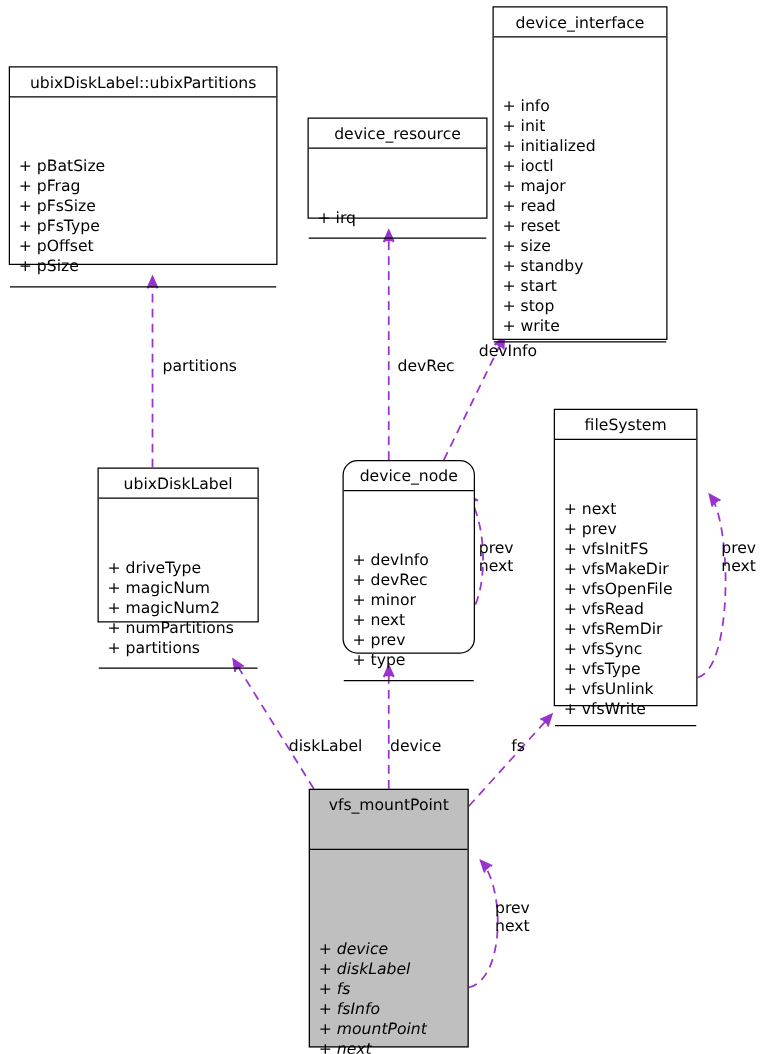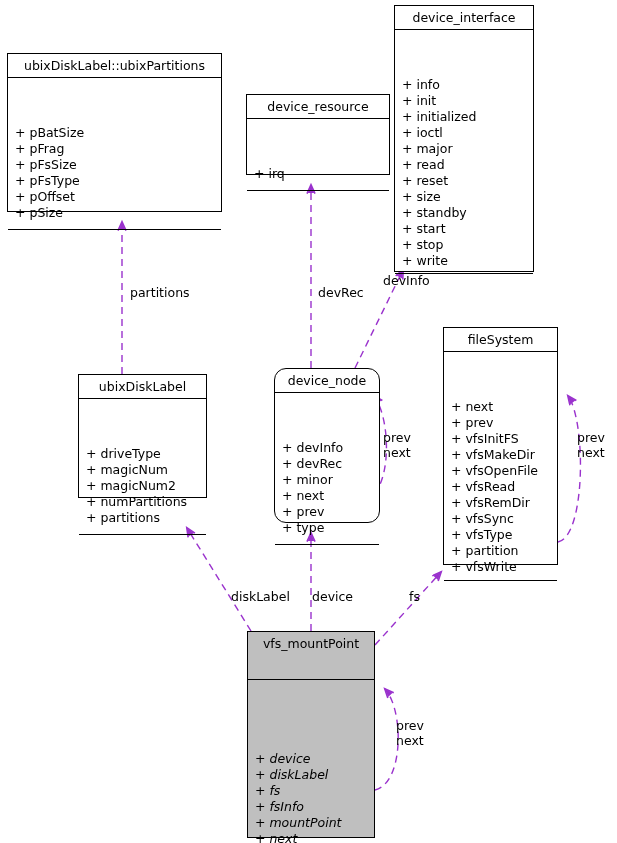--- a/index.html
+++ b/index.html
@@ -136,21 +136,21 @@
     <div class="uml-attrs" style="height:185px;">
       <div class="uml-attr">+ next</div>
       <div class="uml-attr">+ prev</div>
       <div class="uml-attr">+ vfsInitFS</div>
       <div class="uml-attr">+ vfsMakeDir</div>
       <div class="uml-attr">+ vfsOpenFile</div>
       <div class="uml-attr">+ vfsRead</div>
       <div class="uml-attr">+ vfsRemDir</div>
       <div class="uml-attr">+ vfsSync</div>
       <div class="uml-attr">+ vfsType</div>
-      <div class="uml-attr">+ partition</div>
+      <div class="uml-attr">+ vfsUnlink</div>
       <div class="uml-attr">+ vfsWrite</div>
     </div>
     <div class="uml-sep"></div>
     <div class="uml-ops"></div>
   </div>
 
   <div class="umlbox" style="left:78px;top:374px;width:129px;height:124px;">
     <div class="uml-title">ubixDiskLabel</div>
     <div class="uml-sep"></div>
     <div class="uml-attrs" style="height:92px;">

